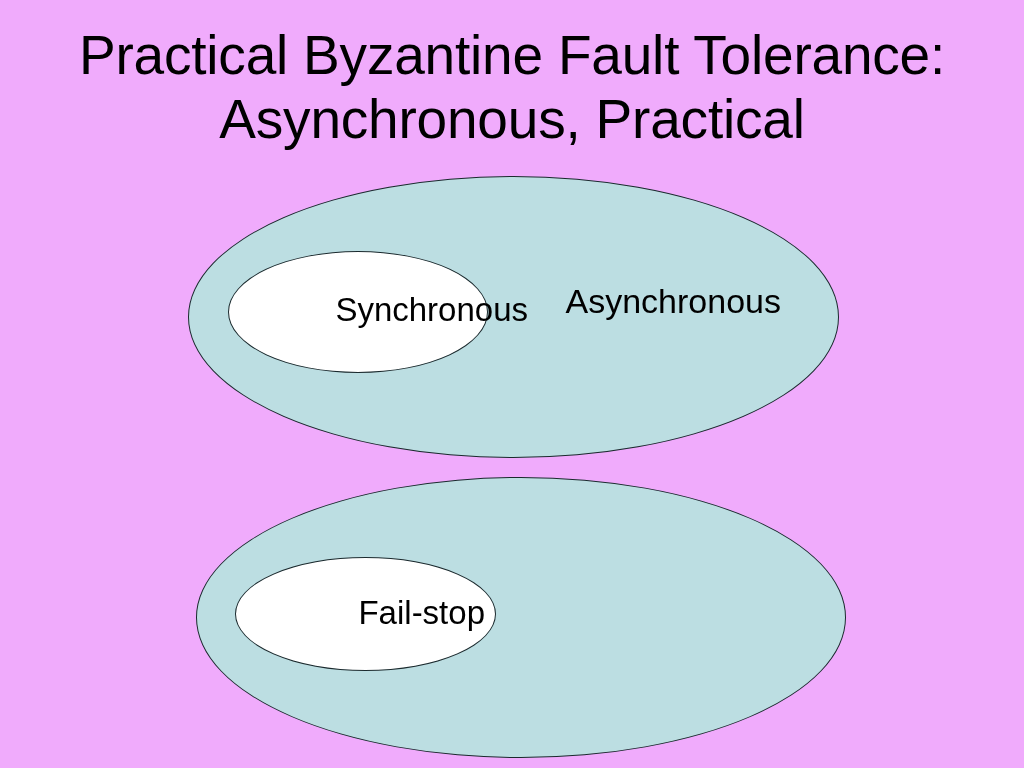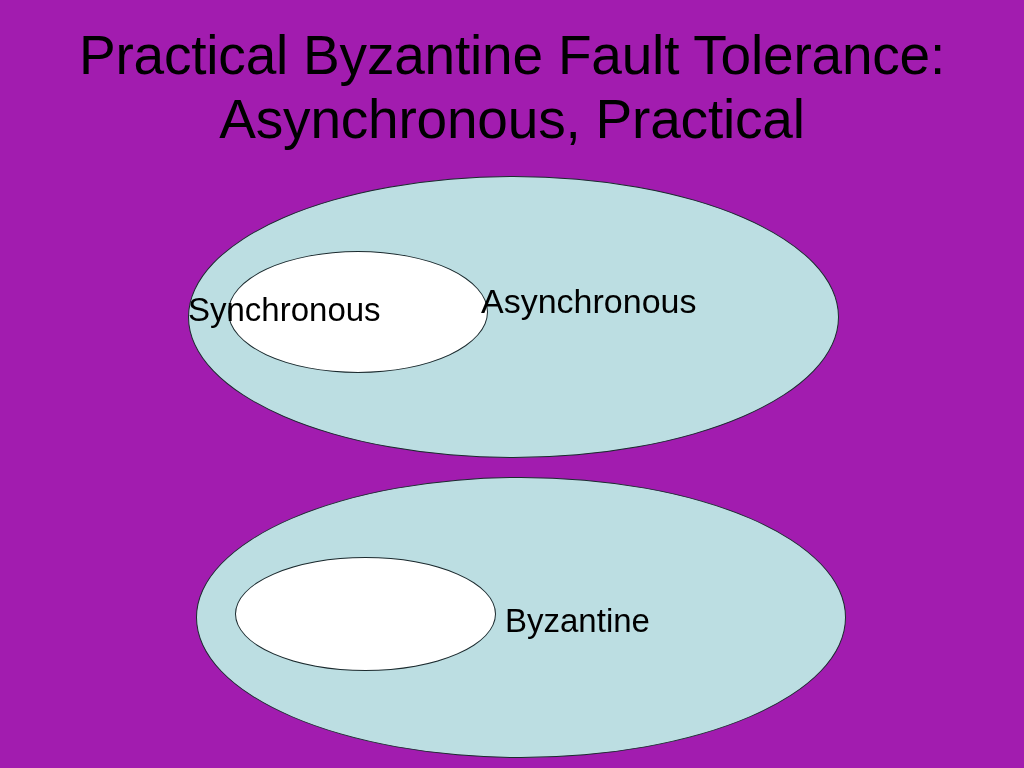--- a/index.html
+++ b/index.html
@@ -12,21 +12,21 @@
     width: 1024px;
     height: 768px;
     overflow: hidden;
     font-family: "Liberation Sans", sans-serif;
     color: #000000;
   }
   #slide {
     position: relative;
     width: 1024px;
     height: 768px;
-    background: #a21caf;
+    background: #f0abfc;
   }
 
   
   .slide-title {
     position: absolute;
     left: 0;
     top: 24px;
     width: 1024px;
     text-align: center;
     font-family: "Liberation Sans", sans-serif;
@@ -90,21 +90,21 @@
     height: 114px;
   }
 
   
   .ell-label {
     position: absolute;
     font-family: "Liberation Sans", sans-serif;
     font-weight: 400;
     color: #000000;
     white-space: nowrap;
-    text-align: left;
+    text-align: right;
   }
   #label-synchronous {
     left: 188px;
     top: 290px;
     width: 340px;
     font-size: 33px;
     line-height: 40px;
   }
   #label-asynchronous {
     left: 481px;
@@ -140,16 +140,16 @@
 
   <div class="diagram">
 
     <div class="ellipse outer" id="outer-async"></div>
     <div class="ellipse inner" id="inner-sync"></div>
     <div class="ell-label" id="label-synchronous">Synchronous</div>
     <div class="ell-label" id="label-asynchronous">Asynchronous</div>
 
     <div class="ellipse outer" id="outer-byz"></div>
     <div class="ellipse inner" id="inner-failstop"></div>
-    <div class="ell-label" id="label-byzantine">Byzantine</div>
+    <div class="ell-label" id="label-failstop">Fail-stop</div>
 
   </div>
 </div>
 
 </body></html>

